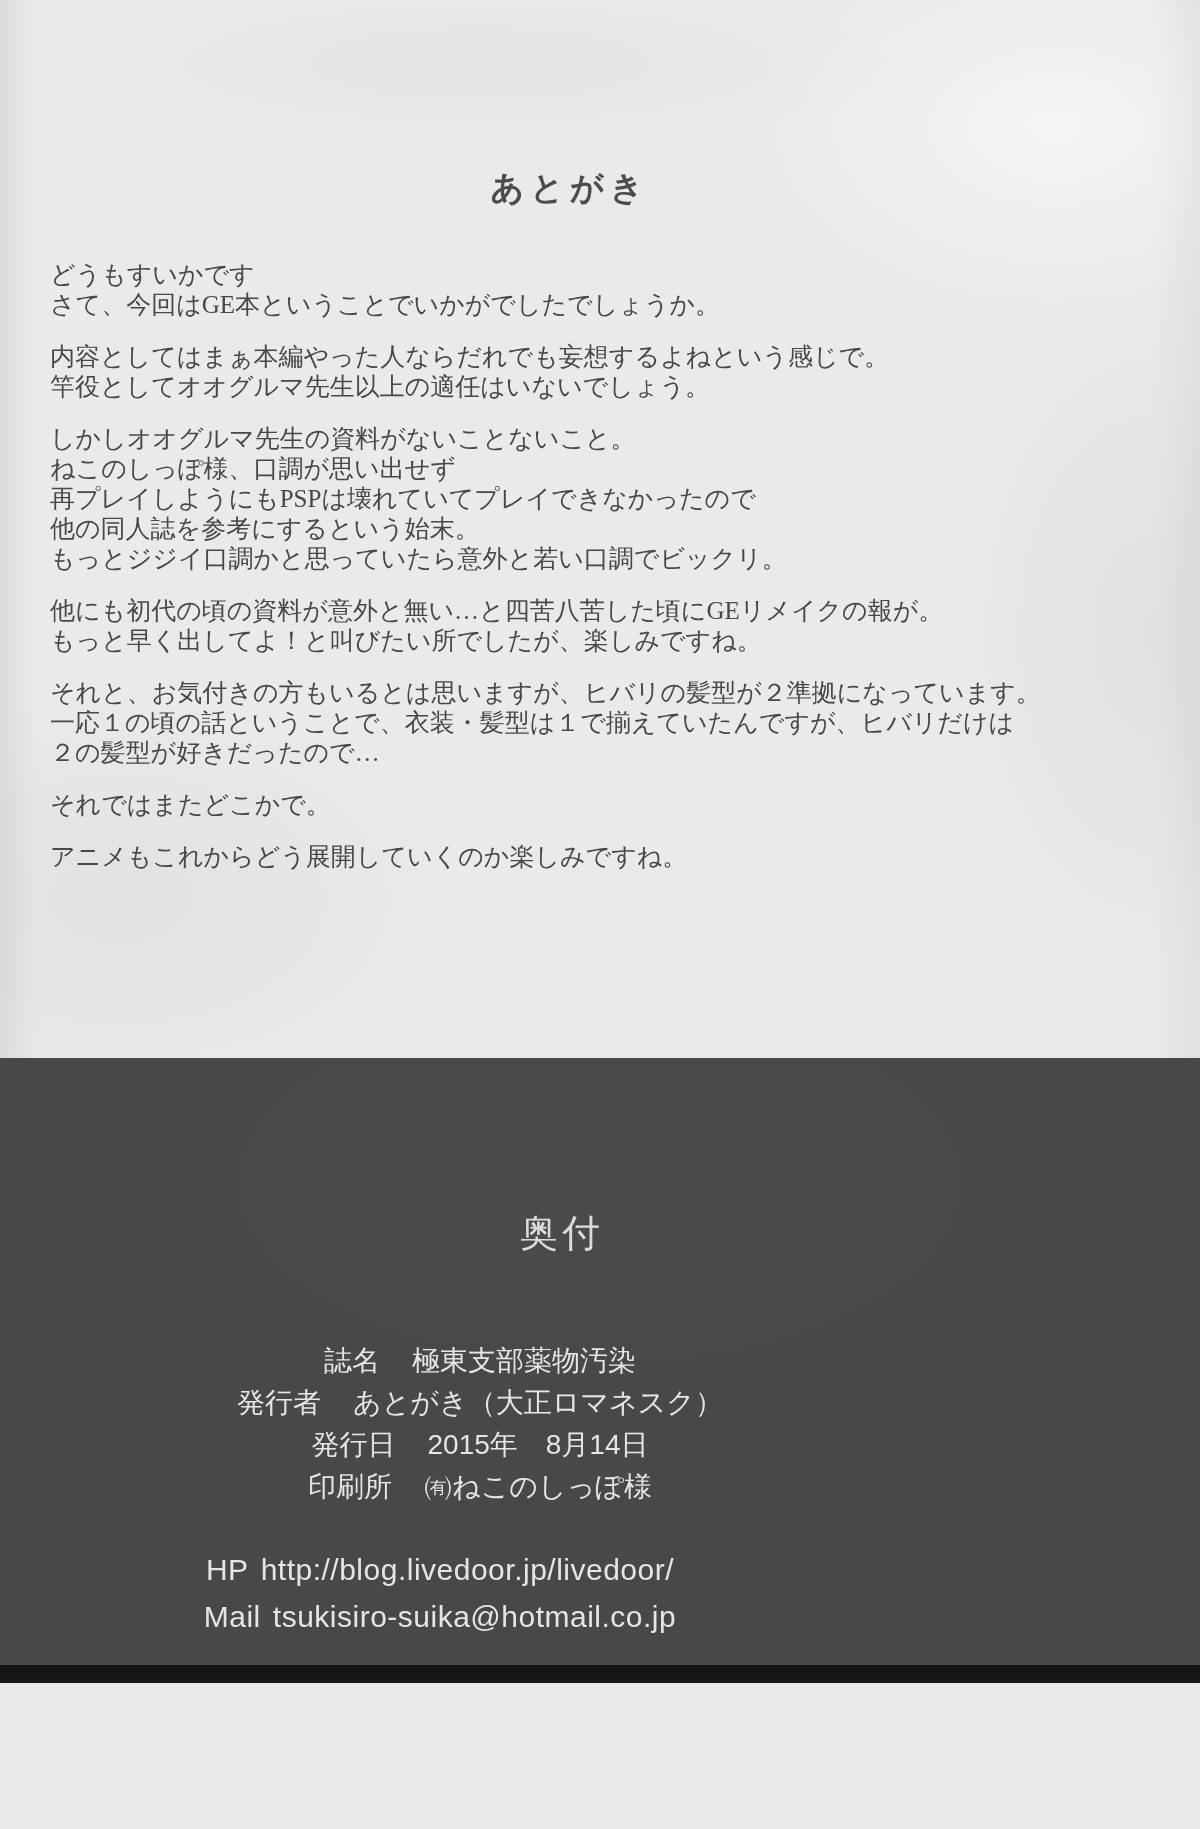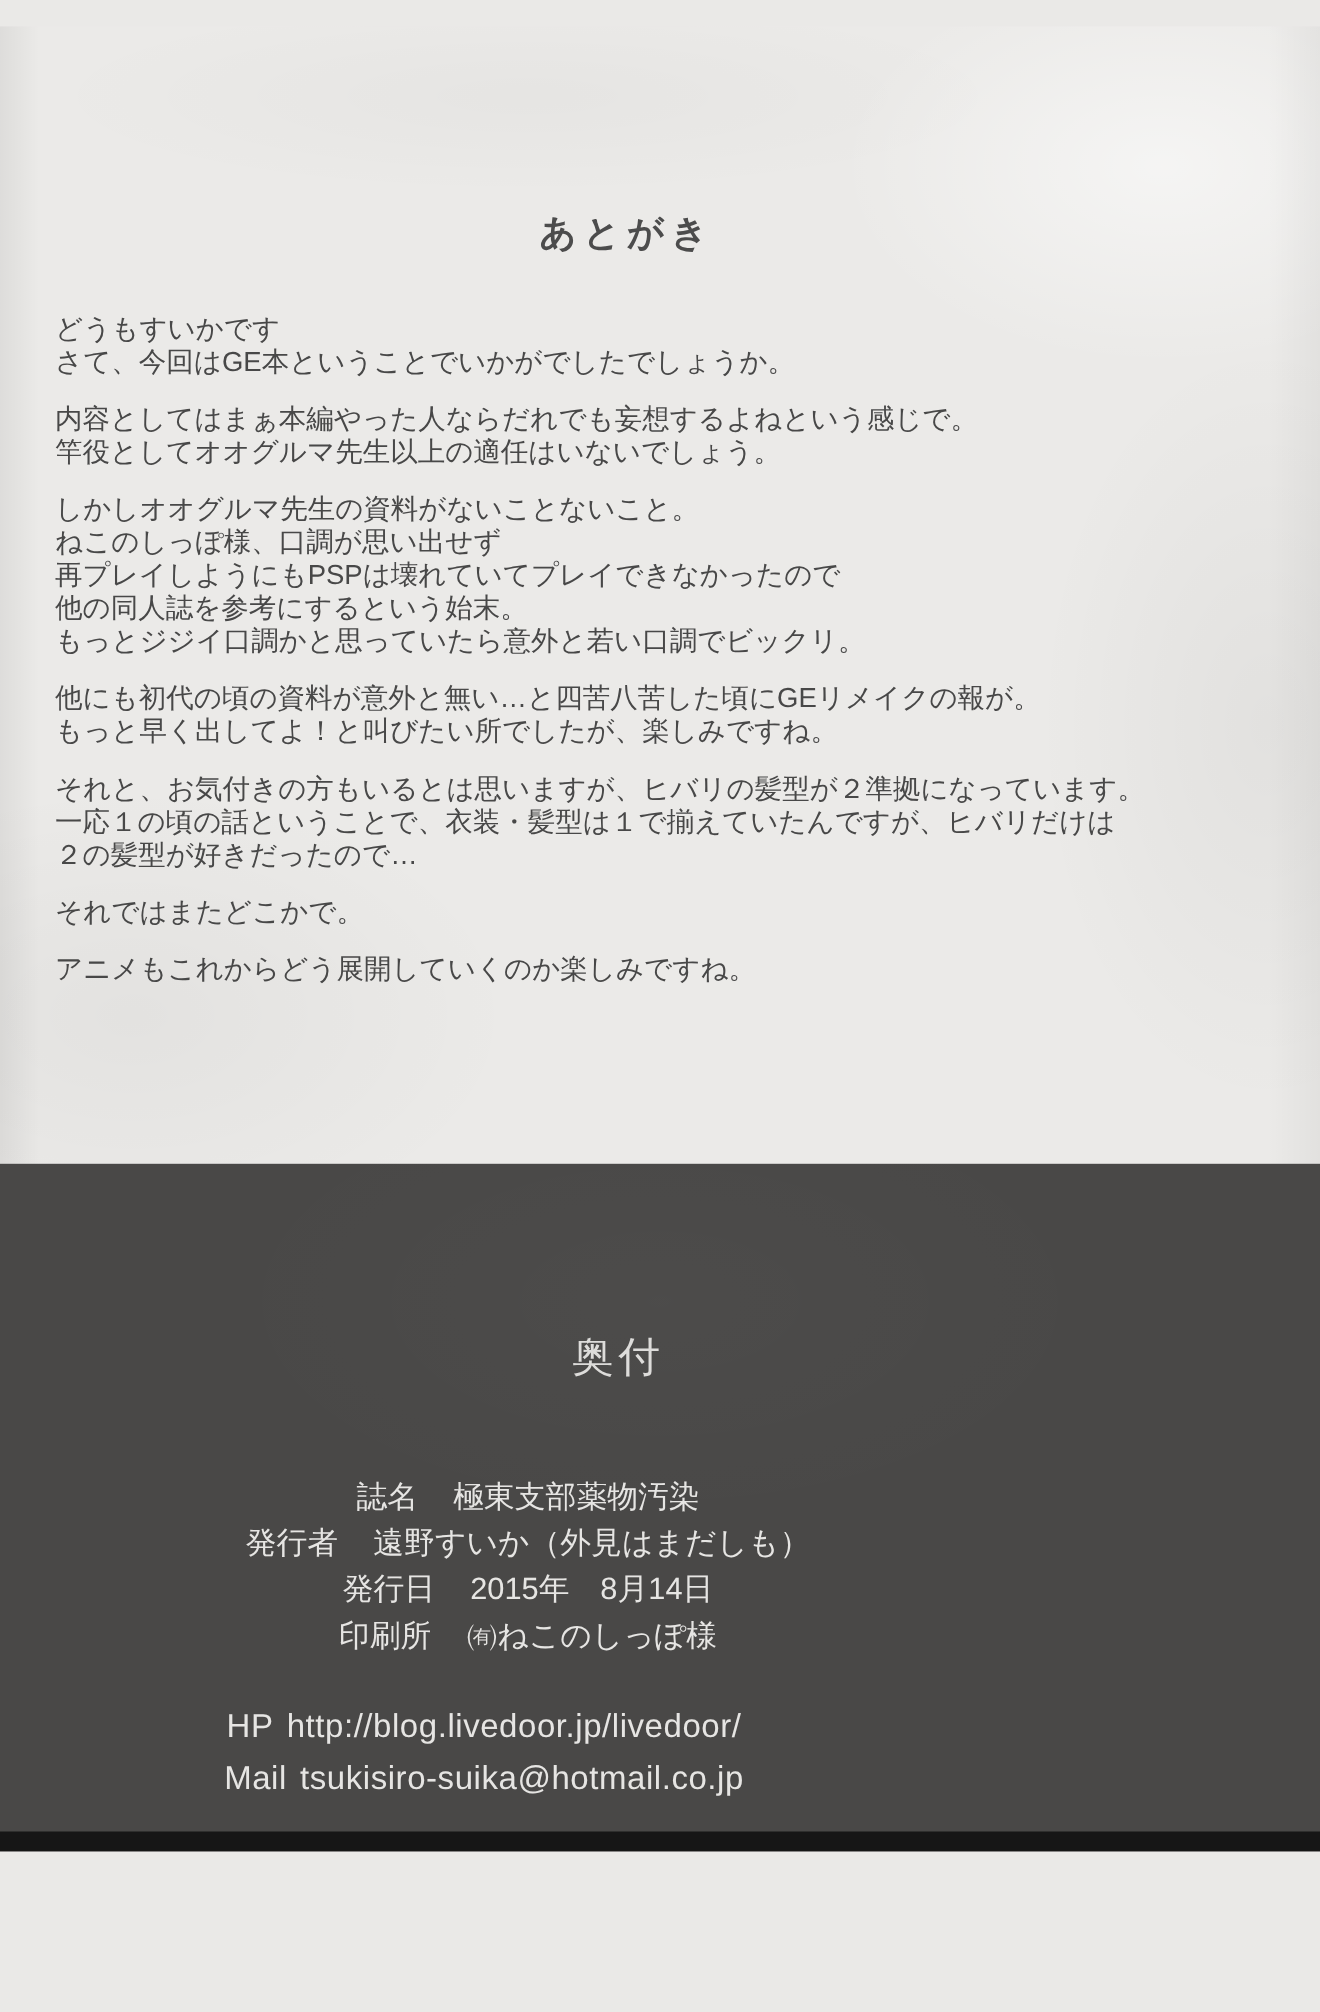--- a/index.html
+++ b/index.html
@@ -22,21 +22,20 @@
     width: 1200px;
     height: 1058px;
     background:
       linear-gradient(90deg, rgba(0,0,0,0.06), rgba(0,0,0,0.0) 3%),
       linear-gradient(270deg, rgba(0,0,0,0.04), rgba(0,0,0,0.0) 4%),
       radial-gradient(ellipse 420px 260px at 88% 12%, rgba(255,255,255,0.5), rgba(255,255,255,0) 70%),
       radial-gradient(ellipse 500px 300px at 10% 85%, rgba(0,0,0,0.035), rgba(0,0,0,0) 70%),
       radial-gradient(ellipse 300px 500px at 96% 60%, rgba(0,0,0,0.04), rgba(0,0,0,0) 70%),
       radial-gradient(ellipse 600px 120px at 40% 6%, rgba(0,0,0,0.025), rgba(0,0,0,0) 75%),
       #ebeae8;
-    margin-top: 24px;
   }
 
   .afterword-title {
     position: absolute;
     left: 0;
     top: 166px;
     width: 1140px;
     text-align: center;
     font-size: 33px;
     font-weight: bold;
@@ -49,20 +48,21 @@
     left: 50px;
     top: 260px;
     width: 1100px;
     color: #484848;
     font-size: 25px;
     font-weight: 500;
     line-height: 30px;
   }
   .afterword-body .para {
     margin: 0 0 22px 0;
+    font-family: Liberation Serif, serif;
   }
   .afterword-body .line {
     white-space: nowrap;
   }
 
   
   .colophon {
     position: absolute;
     left: 0;
     top: 1058px;
@@ -166,21 +166,21 @@
 
 <div class="colophon">
 
   <div class="colophon-title">奥付</div>
 
   <div class="colophon-rows">
     <div class="colophon-row">
       <span>誌名</span><span class="gap"></span><span>極東支部薬物汚染</span>
     </div>
     <div class="colophon-row">
-      <span>発行者</span><span class="gap"></span><span>遠野すいか（外見はまだしも）</span>
+      <span>発行者</span><span class="gap"></span><span>あとがき（大正ロマネスク）</span>
     </div>
     <div class="colophon-row">
       <span>発行日</span><span class="gap"></span><span>2015年　8月14日</span>
     </div>
     <div class="colophon-row">
       <span>印刷所</span><span class="gap"></span><span>㈲ねこのしっぽ様</span>
     </div>
   </div>
 
   <div class="colophon-contacts">

